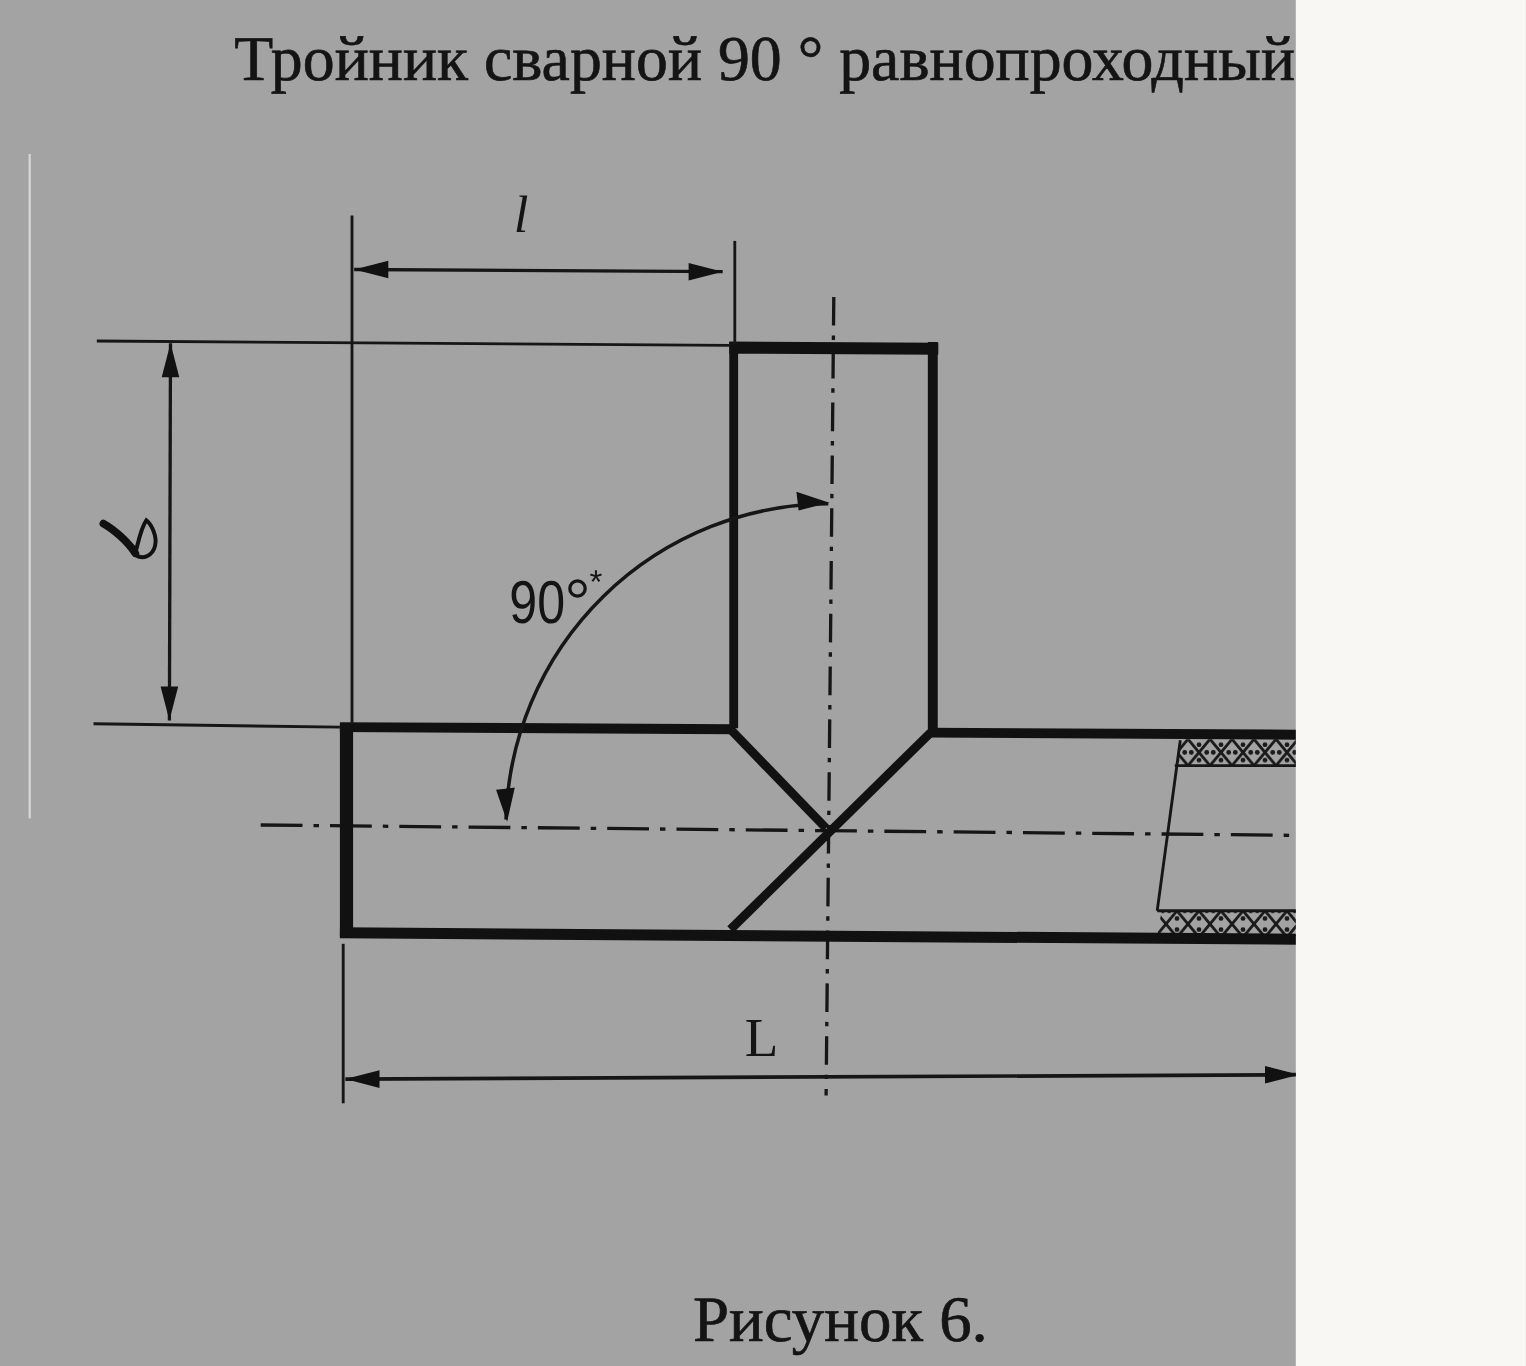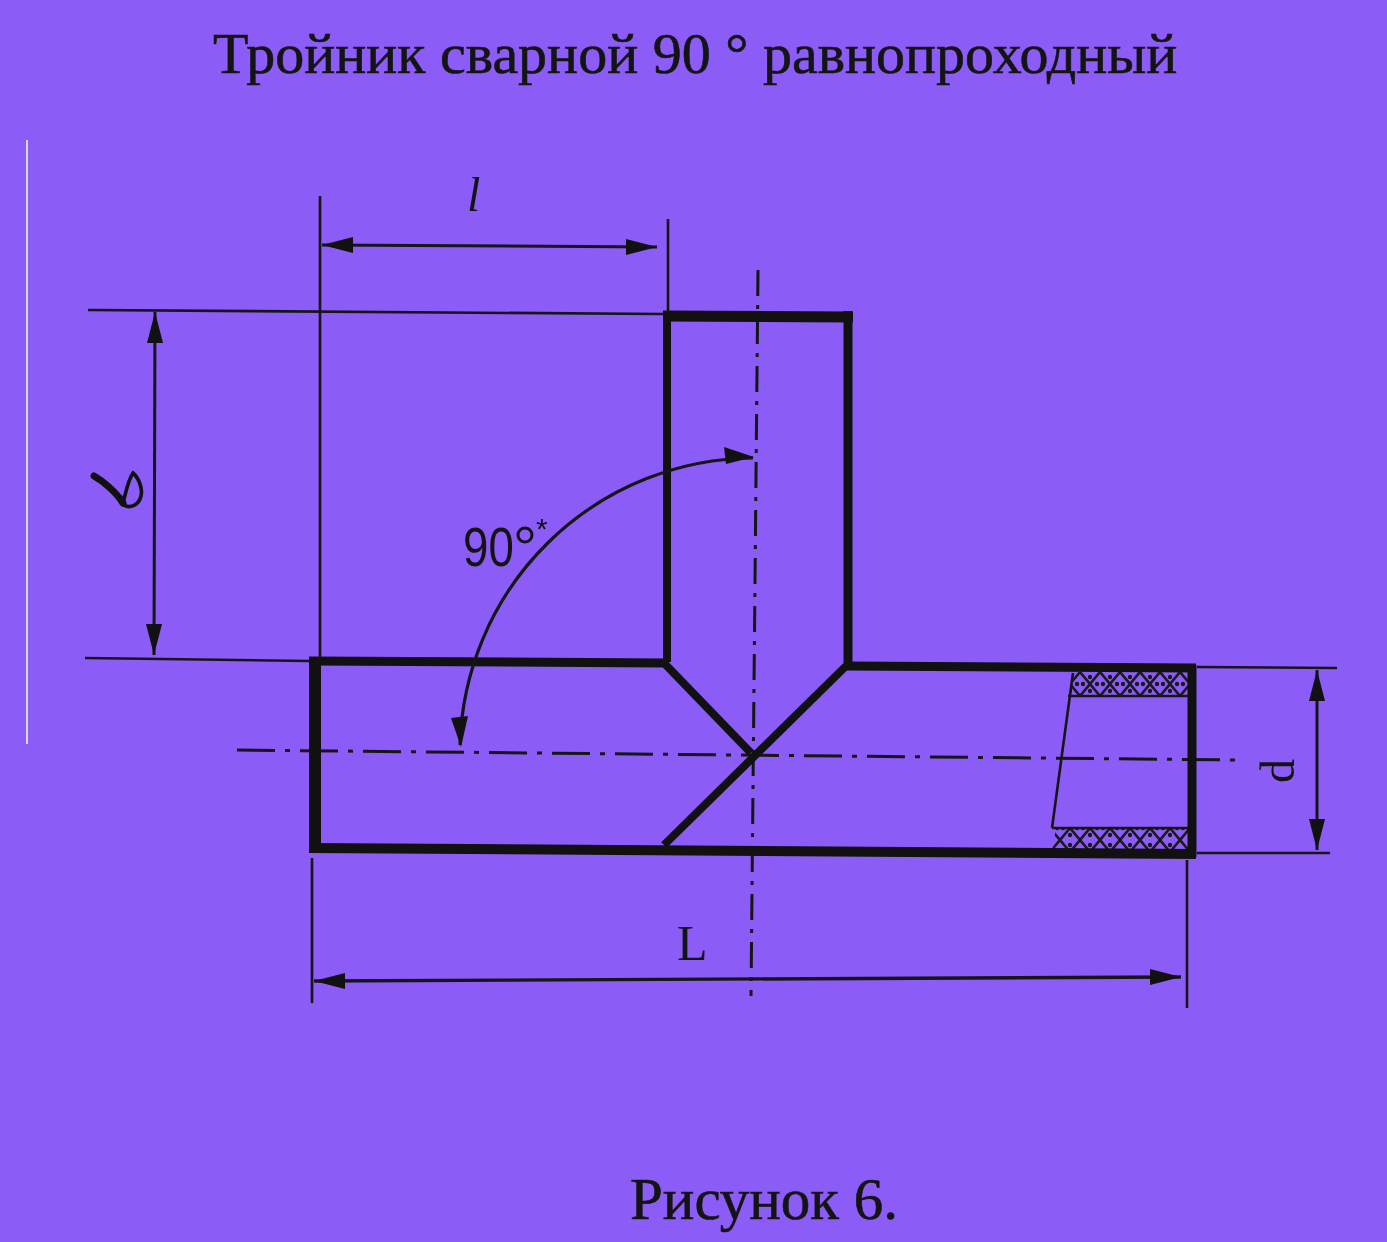--- a/index.html
+++ b/index.html
@@ -1,16 +1,16 @@
 <!DOCTYPE html>
 <html><head>
 <meta charset="utf-8">
 <style>
   html,body{margin:0;padding:0;background:#f8f7f4;}
-  #page{position:relative;width:1387px;height:1242px;background:#8b5cf6;overflow:hidden;}
+  #page{position:relative;width:1178px;height:1242px;background:#a3a3a3;overflow:hidden;}
   svg{position:absolute;left:0;top:0;}
   text{font-family:"Liberation Serif",serif;fill:#141414;}
 </style>
 </head>
 <body>
 <div id="page">
 <svg width="1387" height="1242" viewBox="0 0 1387 1242">
   <defs>
     <pattern id="hx" width="20" height="24" patternUnits="userSpaceOnUse">
       <path d="M0,0 L20,24 M20,0 L0,24" stroke="#1a1a1a" stroke-width="2.6" fill="none"></path>

